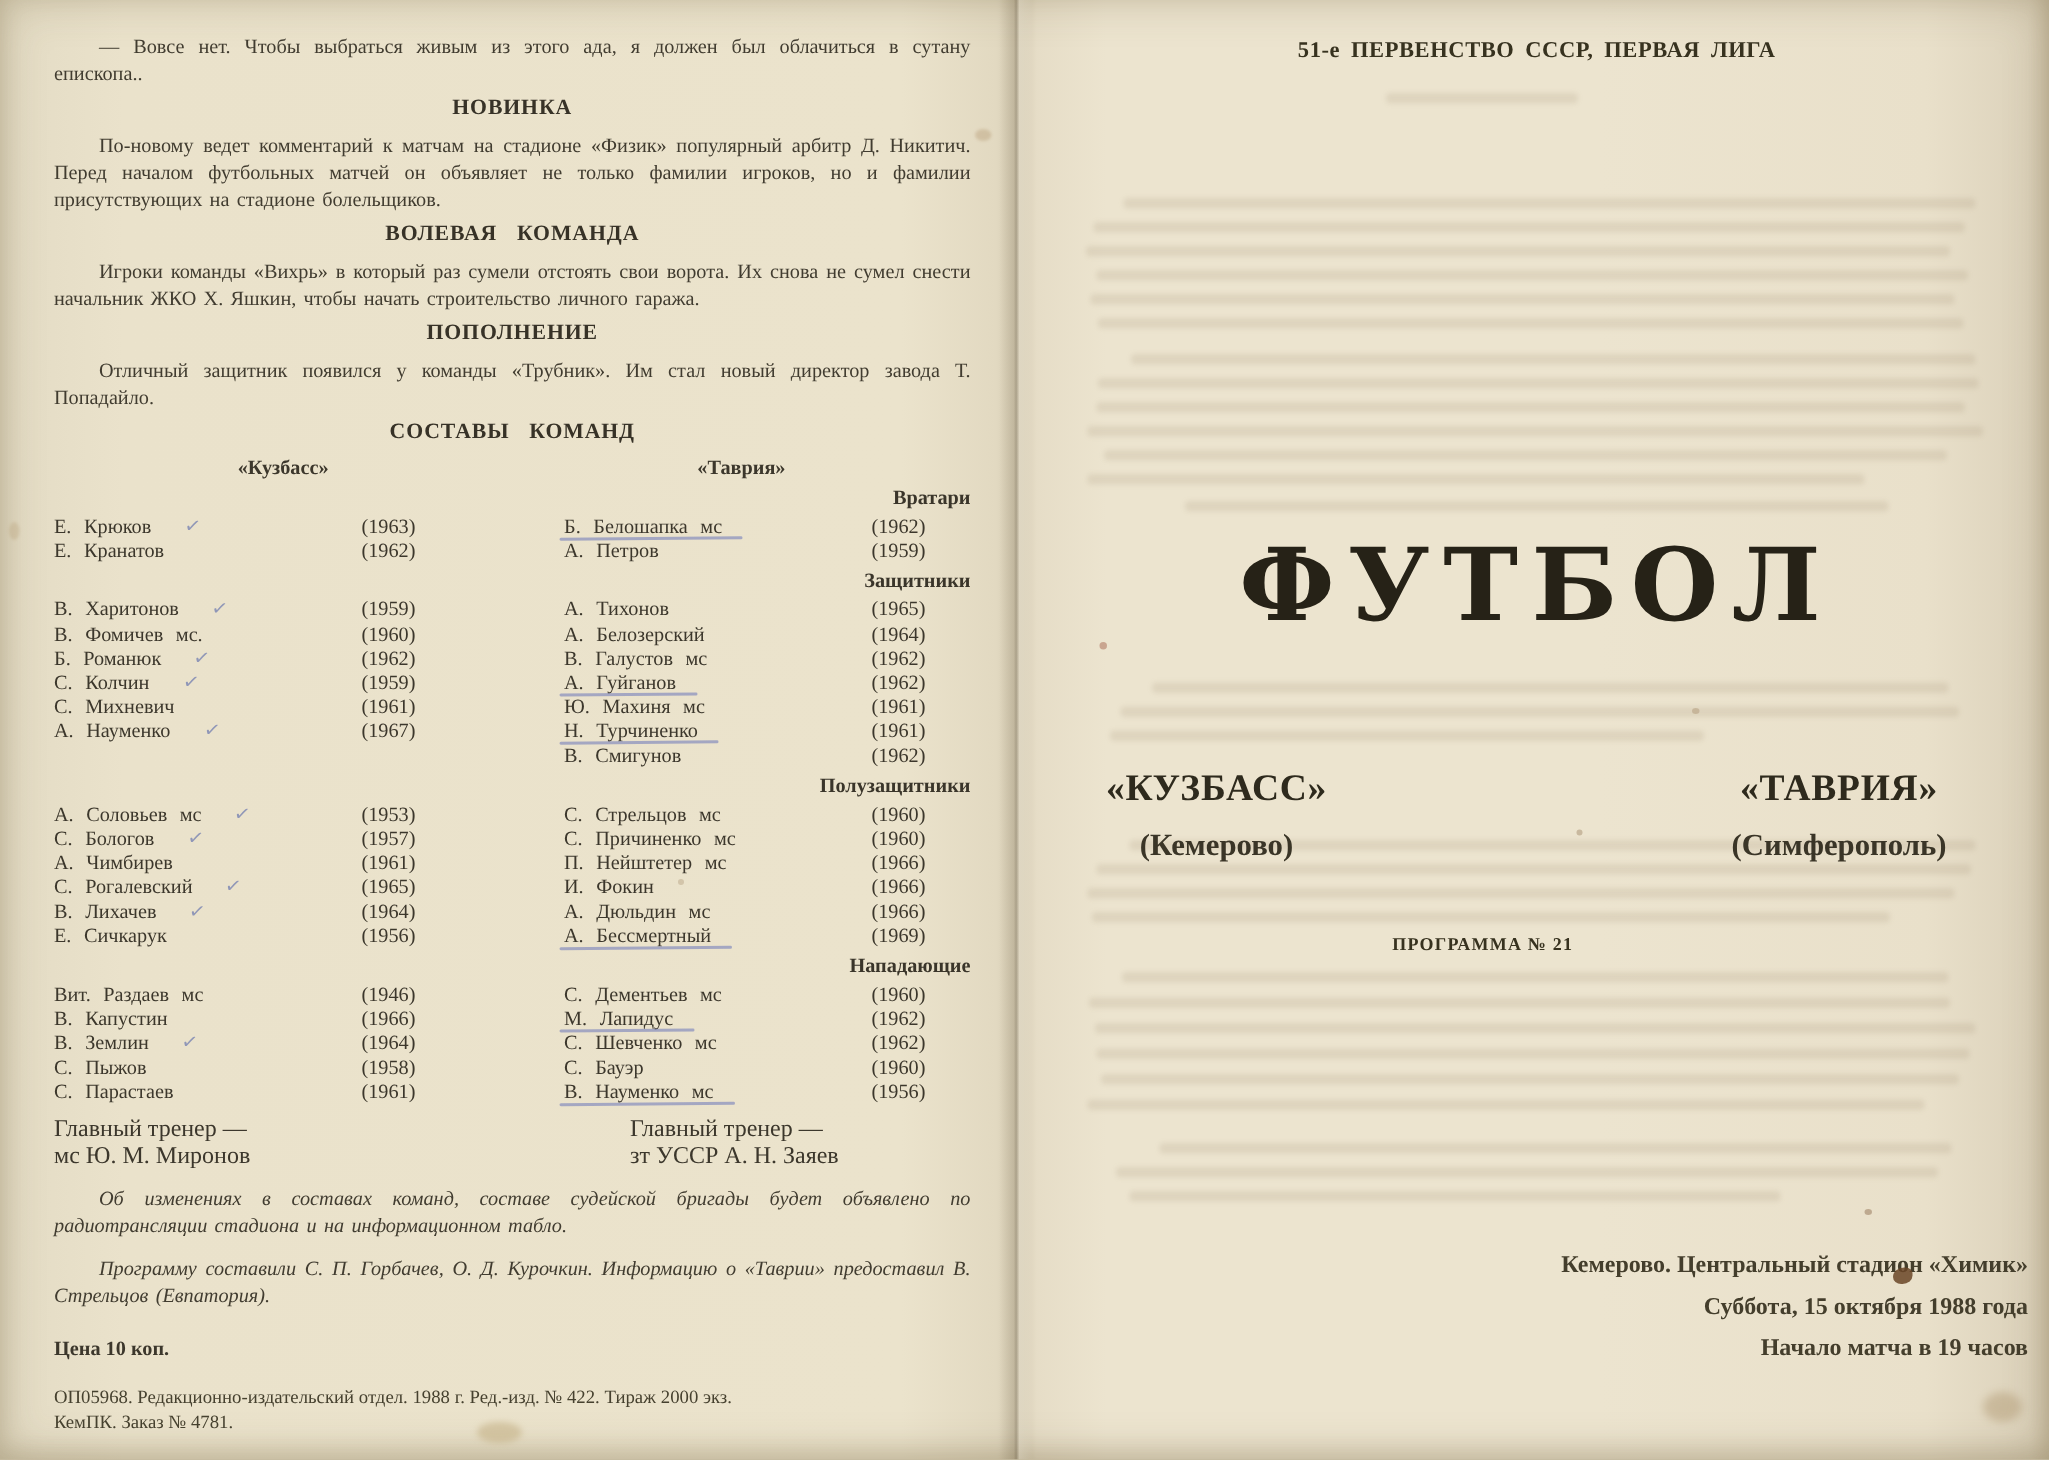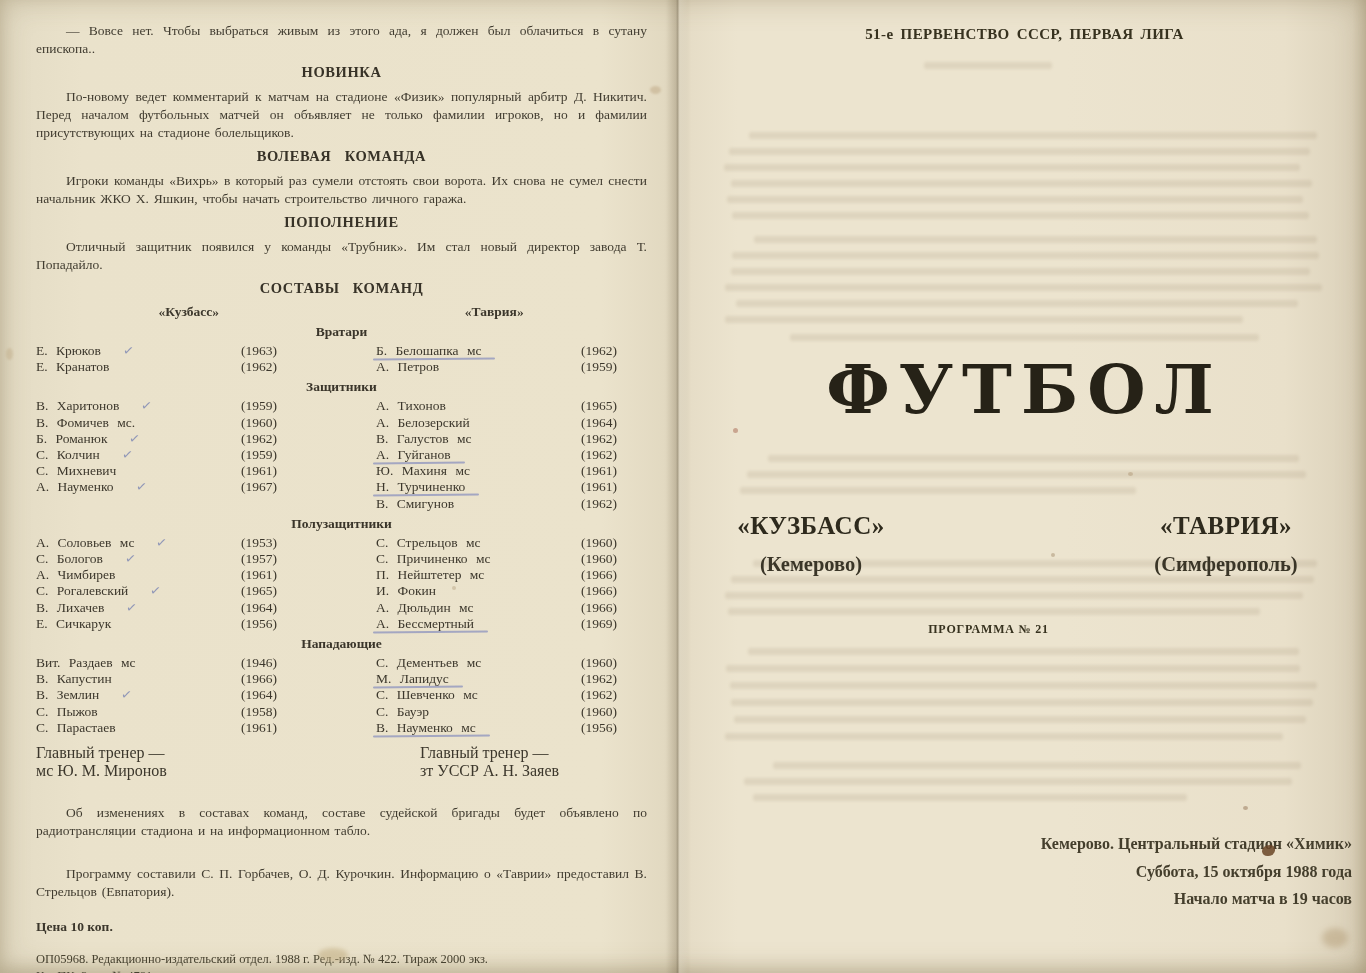--- a/index.html
+++ b/index.html
@@ -21,33 +21,33 @@
     background:linear-gradient(90deg,rgba(90,75,45,0) 0%,rgba(90,75,45,.16) 45%,rgba(60,48,26,.28) 52%,rgba(255,252,240,.25) 62%,rgba(90,75,45,0) 100%);}
   
   .page-left{position:absolute;left:0;top:0;width:683px;height:973px;
     box-sizing:border-box;padding:22px 36px 0 36px;}
   .para{font-size:13.5px;line-height:18px;text-align:justify;text-indent:30px;
     margin:0 0 6px 0;word-spacing:1.5px;color:#413c30;}
   .head{font-size:14.5px;font-weight:bold;text-align:center;letter-spacing:.6px;
     word-spacing:9px;margin:4px 0 7px 0;color:#373227;}
   .teams-row{display:grid;grid-template-columns:1fr 1fr;margin-top:2px;}
   .teams-row .tname{font-weight:bold;font-size:13.5px;text-align:center;}
-  .group-title{text-align:center;font-weight:bold;font-size:13.5px;margin:4px 0 3px;color:#3a352a;}
+  .group-title{text-align:right;font-weight:bold;font-size:13.5px;margin:4px 0 3px;color:#3a352a;}
   .roster-row{display:grid;grid-template-columns:205px 62px 73px 205px 1fr;
     font-size:13.5px;line-height:16.2px;}
   .cell{white-space:nowrap;}
   .nmtxt{word-spacing:5px;position:relative;}
   .u::after{content:"";position:absolute;left:-3px;right:-14px;bottom:-2px;height:2px;
     background:rgba(116,126,186,.6);transform:rotate(-.5deg);border-radius:2px;}
   .chk{color:rgba(128,138,180,.85);margin-left:22px;font-size:13px;
     display:inline-block;transform:rotate(8deg);}
   .coach-row{display:grid;grid-template-columns:340px 1fr;margin-top:8px;
     font-size:16px;line-height:17.5px;gap:44px;}
   .coach-row span{display:block;}
-  .notes .para{margin-top:25px;}
+  .notes .para{margin-top:11px;font-style:italic;}
   .price{font-weight:bold;font-size:13.5px;margin-top:18px;}
   .imprint{font-size:12.5px;line-height:16.5px;margin-top:16px;color:#46412f;}
   .imprint span{display:block;}
   
   .page-right{position:absolute;left:683px;top:0;width:683px;height:854px;}
   .rp-header{position:absolute;top:26px;left:0;width:100%;text-align:center;
     font-weight:bold;font-size:15px;letter-spacing:.4px;word-spacing:3px;color:#37321f;}
   .rp-title{position:absolute;top:350px;left:0;width:100%;text-align:center;
     font-family:"DejaVu Serif","Liberation Serif",serif;font-weight:bold;
     font-size:67px;letter-spacing:9px;color:#262217;}

